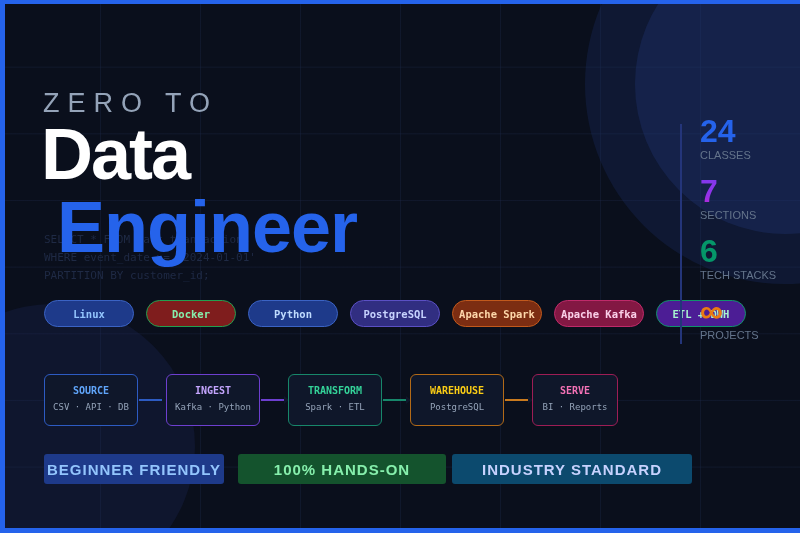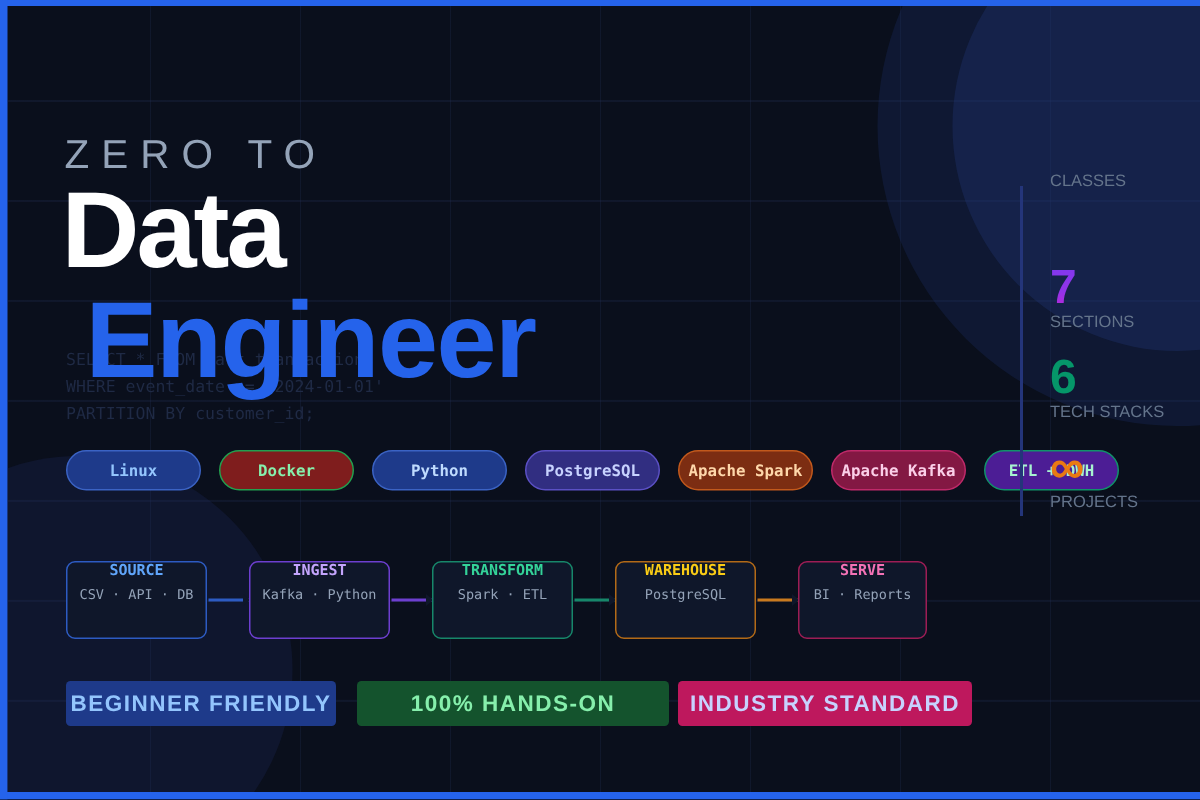--- a/index.html
+++ b/index.html
@@ -57,21 +57,21 @@
 
   .stats-line { position:absolute; left:675px; top:120px; width:2px; height:220px; background:#24357a; }
   .stat { position:absolute; left:695px; }
   .stat .num { font-size:32px; font-weight:bold; line-height:34px; }
   .stat .lbl { font-size:11px; color:#64748b; line-height:14px; margin-top:0px; }
   .num-7 { background:linear-gradient(180deg,#7c3aed 0%, #9333ea 60%, #c026d3 100%); -webkit-background-clip:text; background-clip:text; color:transparent; }
   .inf { color:#ea7a12; font-size:26px; }
 
   .pipe { position:absolute; top:370px; height:52px; border-radius:6px; border:1.5px solid; background:#0f172a;
     font-family:"DejaVu Sans Mono", monospace; text-align:center; }
-  .pipe .ph { font-size:10px; font-weight:bold; }
+  .pipe .ph { font-size:10px; font-weight:bold; margin-top:10px; }
   .pipe .ps { font-size:9px; color:#94a3b8; margin-top:6px; }
   .conn { position:absolute; top:395px; height:2px; }
   .conn::after { content:""; position:absolute; right:-1px; top:-3px; border-left:5px solid #0f172a; border-top:4px solid transparent; border-bottom:4px solid transparent; }
 
   .badge { position:absolute; top:450px; height:30px; border-radius:3px;
     font-size:15px; font-weight:bold; letter-spacing:1px;
     display:flex; align-items:center; justify-content:center; }
 </style>
 </head>
 <body>
@@ -93,20 +93,21 @@
     <div class="pill" style="left:102px;width:90px;background:#7f1d1d;border-color:#22a04f;color:#86efac">Docker</div>
     <div class="pill" style="left:204px;width:90px;background:#1e3a8a;border-color:#3b63c4;color:#bfdbfe">Python</div>
     <div class="pill" style="left:306px;width:90px;background:#312e81;border-color:#5b50c4;color:#c7d2fe">PostgreSQL</div>
     <div class="pill" style="left:408px;width:90px;background:#7c2d12;border-color:#c2591c;color:#fed7aa">Apache Spark</div>
     <div class="pill" style="left:510px;width:90px;background:#831843;border-color:#c02a6a;color:#fbcfe8">Apache Kafka</div>
     <div class="pill" style="left:612px;width:90px;background:#4c1d95;border-color:#10936a;color:#a7f3d0">ETL + DWH</div>
   </div>
 
   <div class="stats-line"></div>
   <div class="stat" style="top:110px">
+    <div class="num" style="color:#2563eb">24</div>
     <div class="lbl">CLASSES</div>
   </div>
   <div class="stat" style="top:170px">
     <div class="num num-7" style="display:inline-block">7</div>
     <div class="lbl">SECTIONS</div>
   </div>
   <div class="stat" style="top:230px">
     <div class="num" style="color:#059669">6</div>
     <div class="lbl">TECH STACKS</div>
   </div>
@@ -138,15 +139,15 @@
     <div class="conn" style="left:500px;width:27px;background:#c97a1e"></div>
     <div class="pipe" style="left:527px;width:86px;border-color:#9d1d55">
       <div class="ph" style="color:#f472b6">SERVE</div>
       <div class="ps">BI · Reports</div>
     </div>
   </div>
 
   <div>
     <div class="badge" style="left:39px;width:180px;background:#1e3a8a;color:#93c5fd">BEGINNER FRIENDLY</div>
     <div class="badge" style="left:233px;width:208px;background:#14532d;color:#86efac">100% HANDS-ON</div>
-    <div class="badge" style="left:447px;width:196px;background:#be185d;color:#c7d2fe">INDUSTRY STANDARD</div>
+    <div class="badge" style="left:447px;width:240px;background:#0c4a6e;color:#c7d2fe">INDUSTRY STANDARD</div>
   </div>
 </div>
 
 </body></html>

